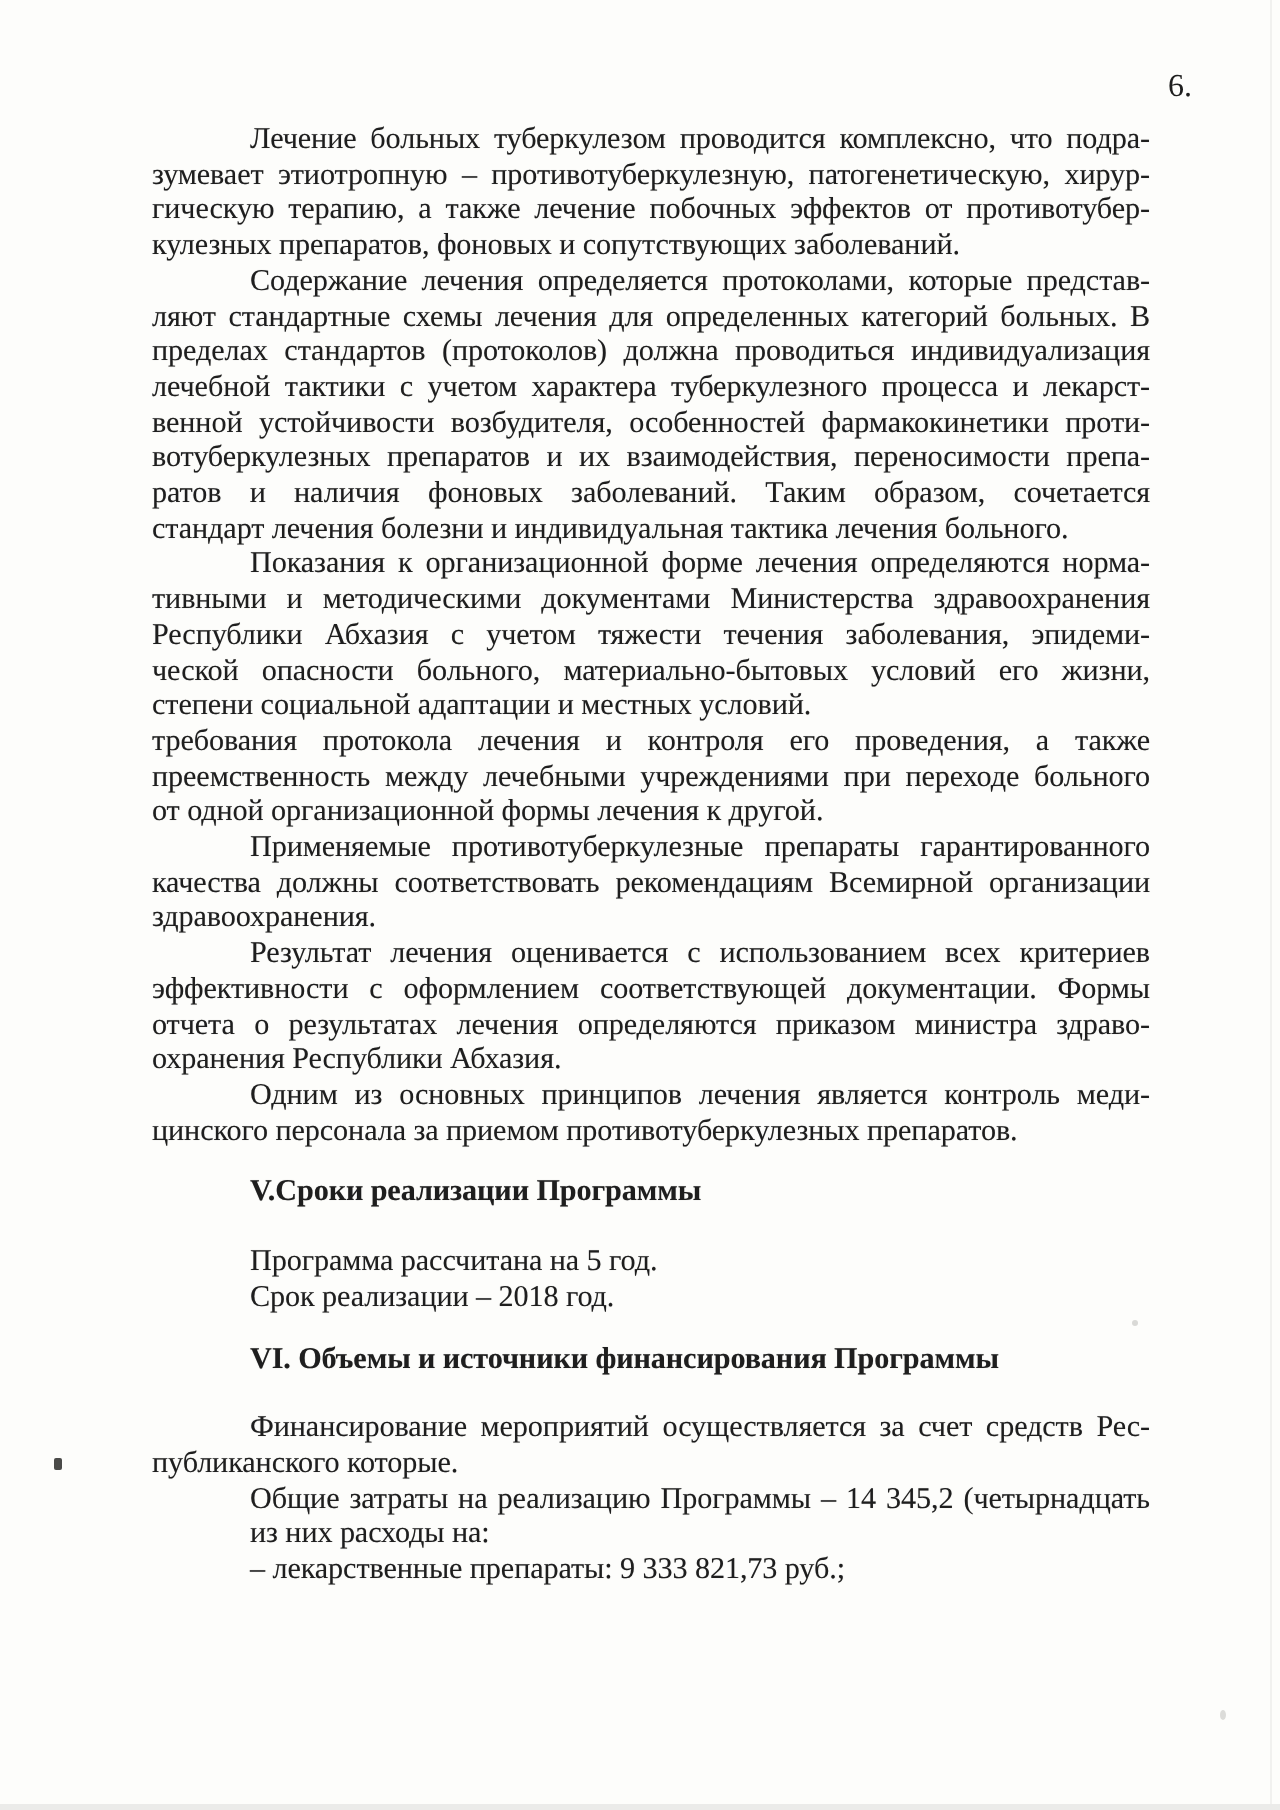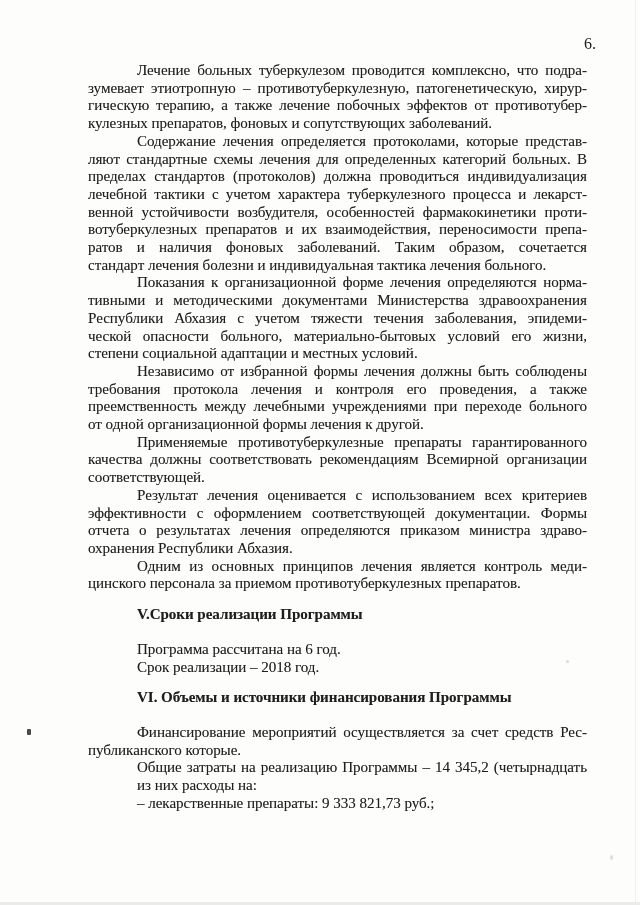--- a/index.html
+++ b/index.html
@@ -19,21 +19,21 @@
   }
   .page-number{
     position:absolute;
     top:35px;
     right:44px;
     font-size:16px;
     color:var(--ink);
   }
   .doc{
     position:absolute;
-    left:88px;
+    left:76px;
     top:62px;
     width:499px;
     font-size:15.1px;
     line-height:17.7px;
     letter-spacing:-0.05px;
     text-shadow:0 0 0.4px rgba(20,20,20,0.35);
   }
   .block-paragraph{margin:0;}
   .block-heading{
     margin:13px 0 17px 0;
@@ -107,45 +107,44 @@
       <div class="line last">стандарт лечения болезни и индивидуальная тактика лечения больного.</div>
     </div>
     <div class="block block-paragraph">
       <div class="line first fill">Показания к организационной форме лечения определяются норма-</div>
       <div class="line fill">тивными и методическими документами Министерства здравоохранения</div>
       <div class="line fill">Республики Абхазия с учетом тяжести течения заболевания, эпидеми-</div>
       <div class="line fill">ческой опасности больного, материально-бытовых условий его жизни,</div>
       <div class="line last">степени социальной адаптации и местных условий.</div>
     </div>
     <div class="block block-paragraph">
-      <div class="line first fill">Независимо от избранной формы лечения должны быть соблюдены</div>
       <div class="line fill">требования протокола лечения и контроля его проведения, а также</div>
       <div class="line fill">преемственность между лечебными учреждениями при переходе больного</div>
       <div class="line last">от одной организационной формы лечения к другой.</div>
     </div>
     <div class="block block-paragraph">
       <div class="line first fill">Применяемые противотуберкулезные препараты гарантированного</div>
       <div class="line fill">качества должны соответствовать рекомендациям Всемирной организации</div>
-      <div class="line last">соответствующей.</div>
+      <div class="line last">здравоохранения.</div>
     </div>
     <div class="block block-paragraph">
       <div class="line first fill">Результат лечения оценивается с использованием всех критериев</div>
       <div class="line fill">эффективности с оформлением соответствующей документации. Формы</div>
       <div class="line fill">отчета о результатах лечения определяются приказом министра здраво-</div>
       <div class="line last">охранения Республики Абхазия.</div>
     </div>
     <div class="block block-paragraph">
       <div class="line first fill">Одним из основных принципов лечения является контроль меди-</div>
       <div class="line last">цинского персонала за приемом противотуберкулезных препаратов.</div>
     </div>
     <div class="block block-heading">
       <div class="line first last">V.Сроки реализации Программы</div>
     </div>
     <div class="block block-paragraph">
-      <div class="line first last">Программа рассчитана на 6 год.</div>
+      <div class="line first last">Программа рассчитана на 5 год.</div>
     </div>
     <div class="block block-paragraph">
       <div class="line first last">Срок реализации – 2018 год.</div>
     </div>
     <div class="block block-heading">
       <div class="line first last">VI. Объемы и источники финансирования Программы</div>
     </div>
     <div class="block block-paragraph">
       <div class="line first fill">Финансирование мероприятий осуществляется за счет средств Рес-</div>
       <div class="line last">публиканского которые.</div>

